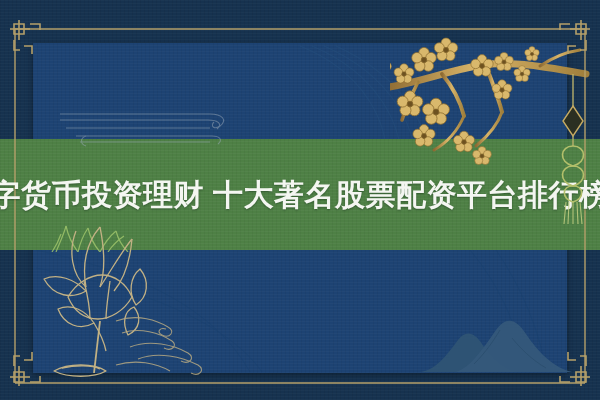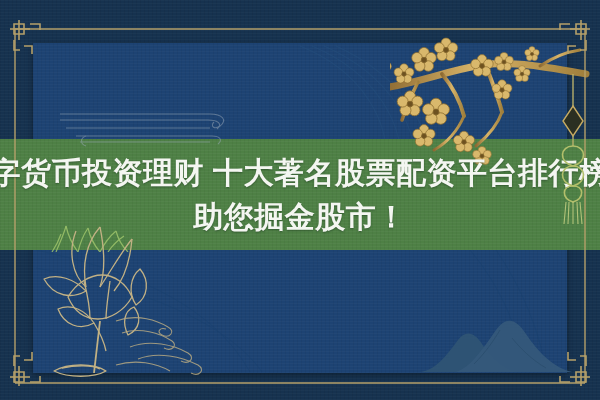--- a/index.html
+++ b/index.html
@@ -418,16 +418,15 @@
     <g stroke="#b5a06a" fill="none" stroke-width="1.4">
       <line x1="15" y1="29" x2="585" y2="29"></line>
       <line x1="15" y1="29" x2="15" y2="383"></line>
       <line x1="585" y1="29" x2="585" y2="383"></line>
       <line x1="15" y1="383" x2="585" y2="383"></line>
     </g>
   </svg>
 
   <div id="title-block">
     <div class="title-line">数字货币投资理财 十大著名股票配资平台排行榜：</div>
-    <div class="title-line">助您掘金股市！</div>
   </div>
 
 </div>
 
 </body></html>

